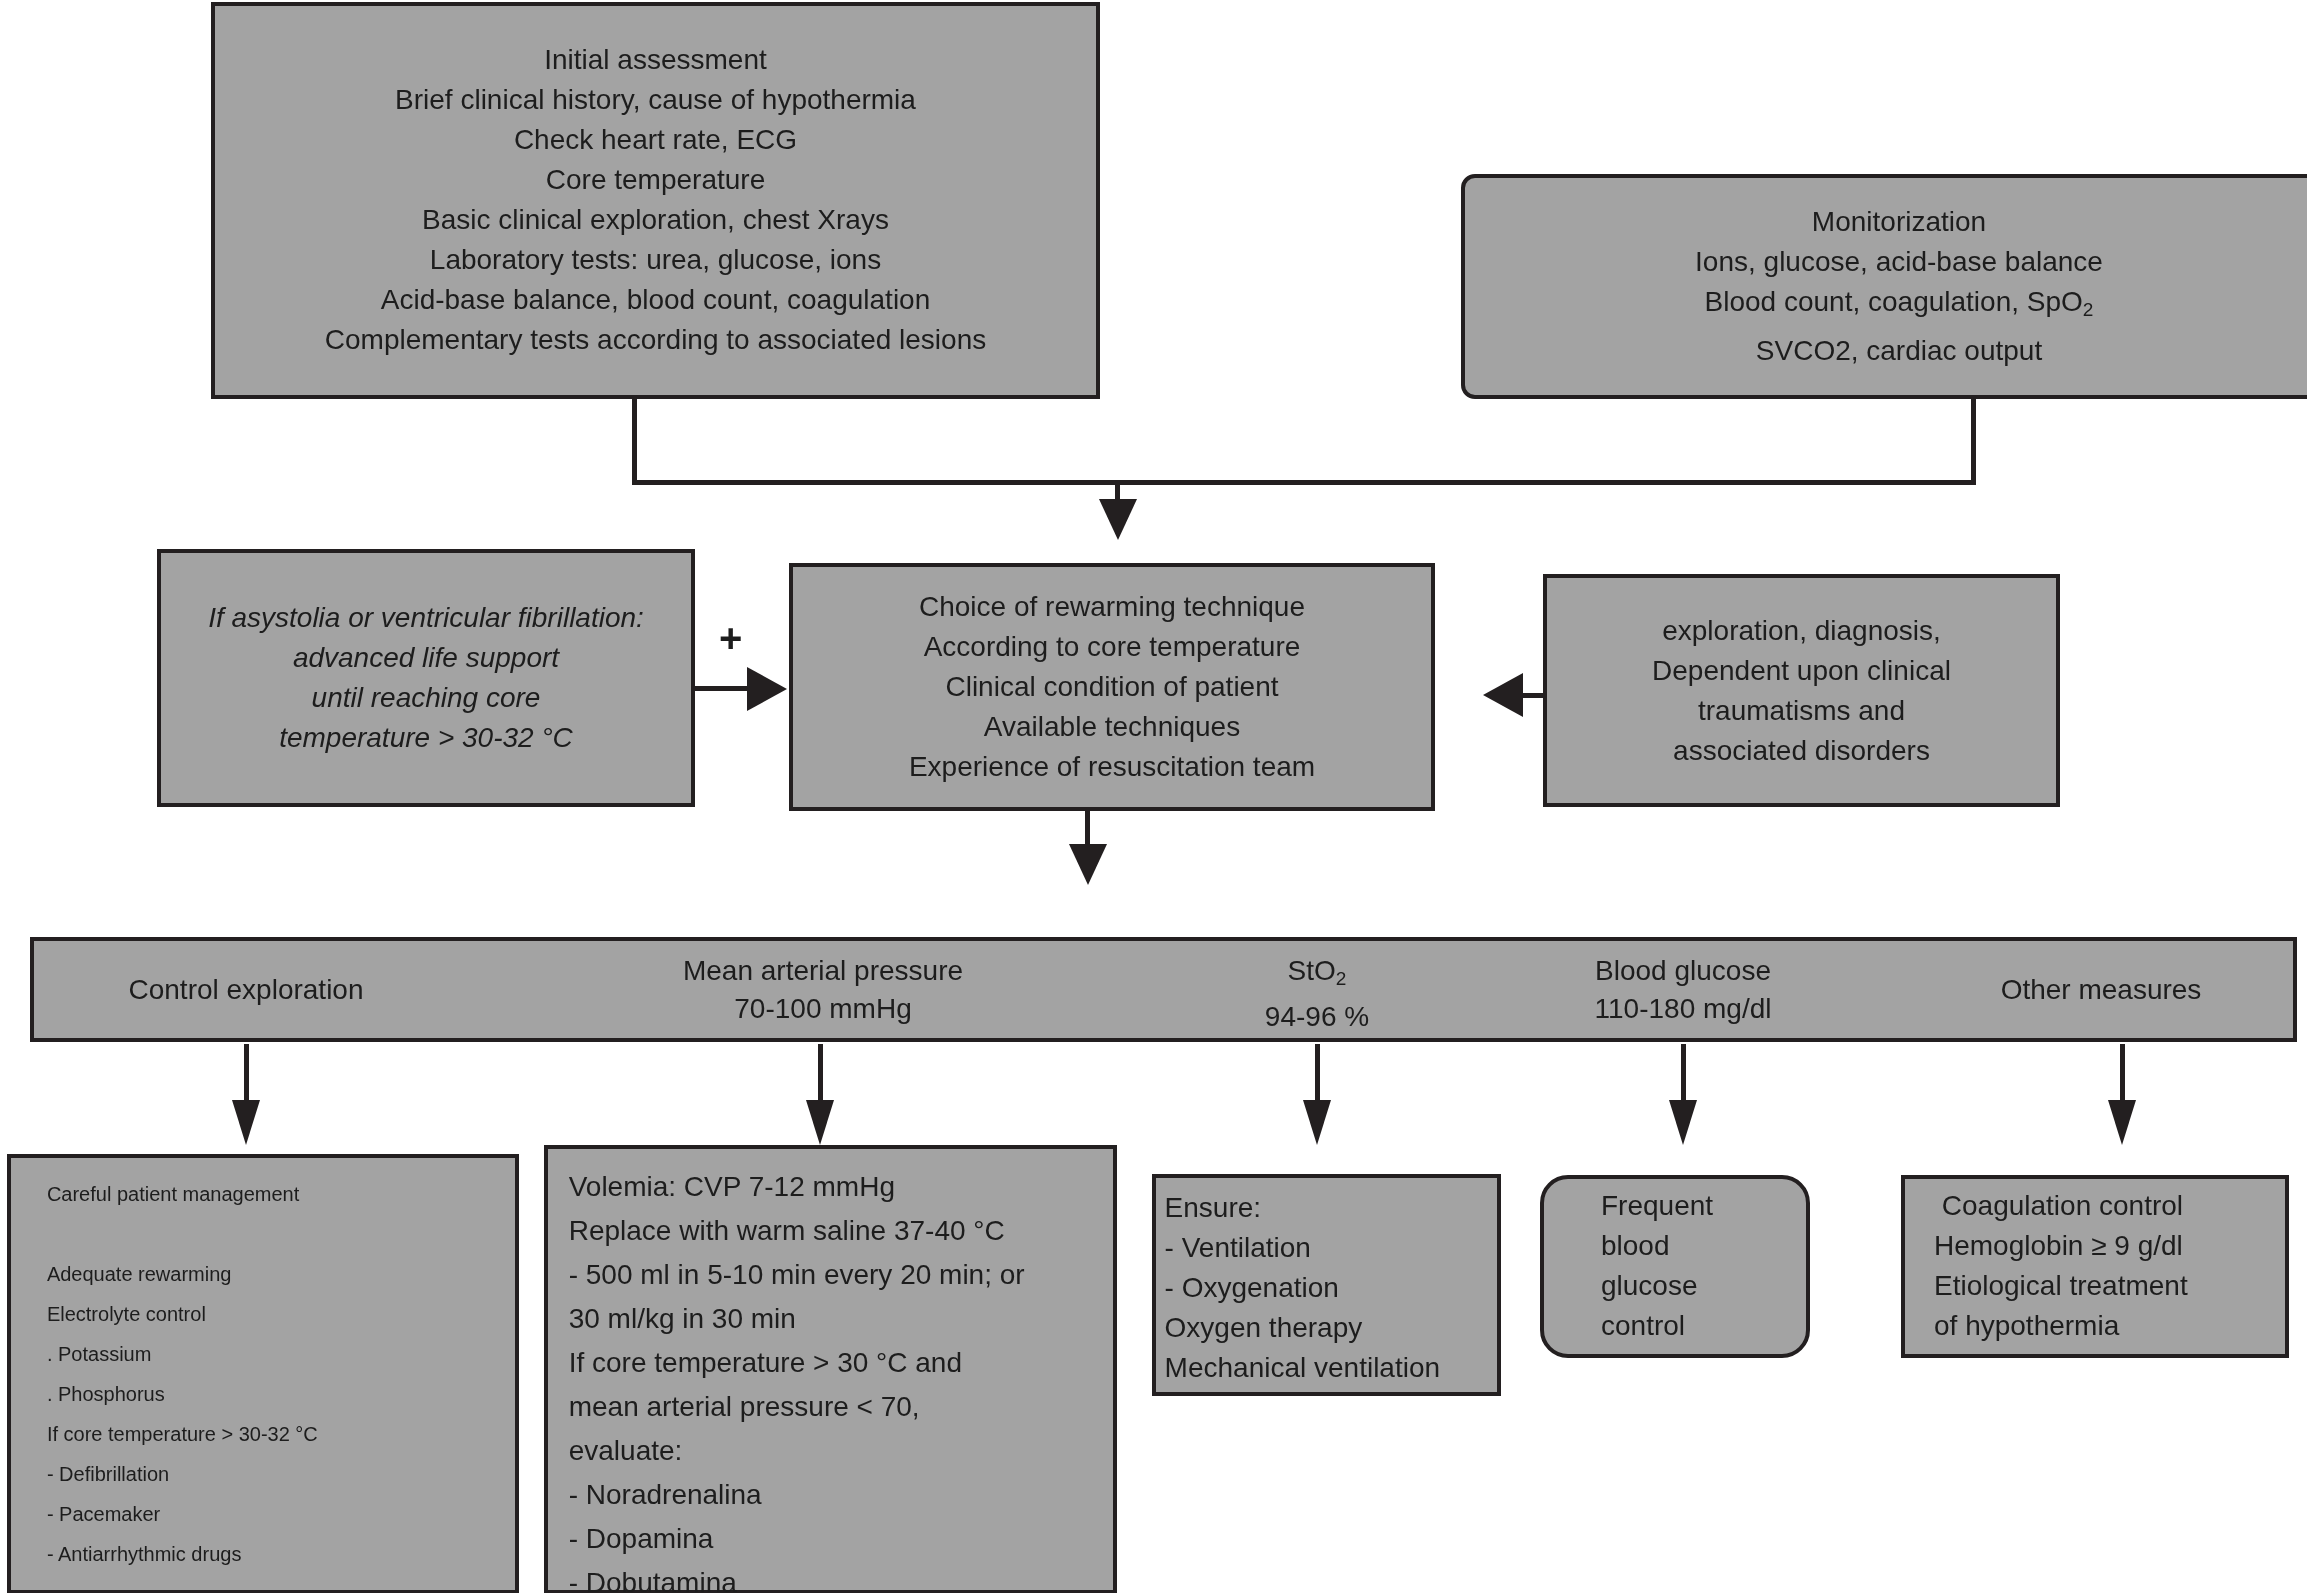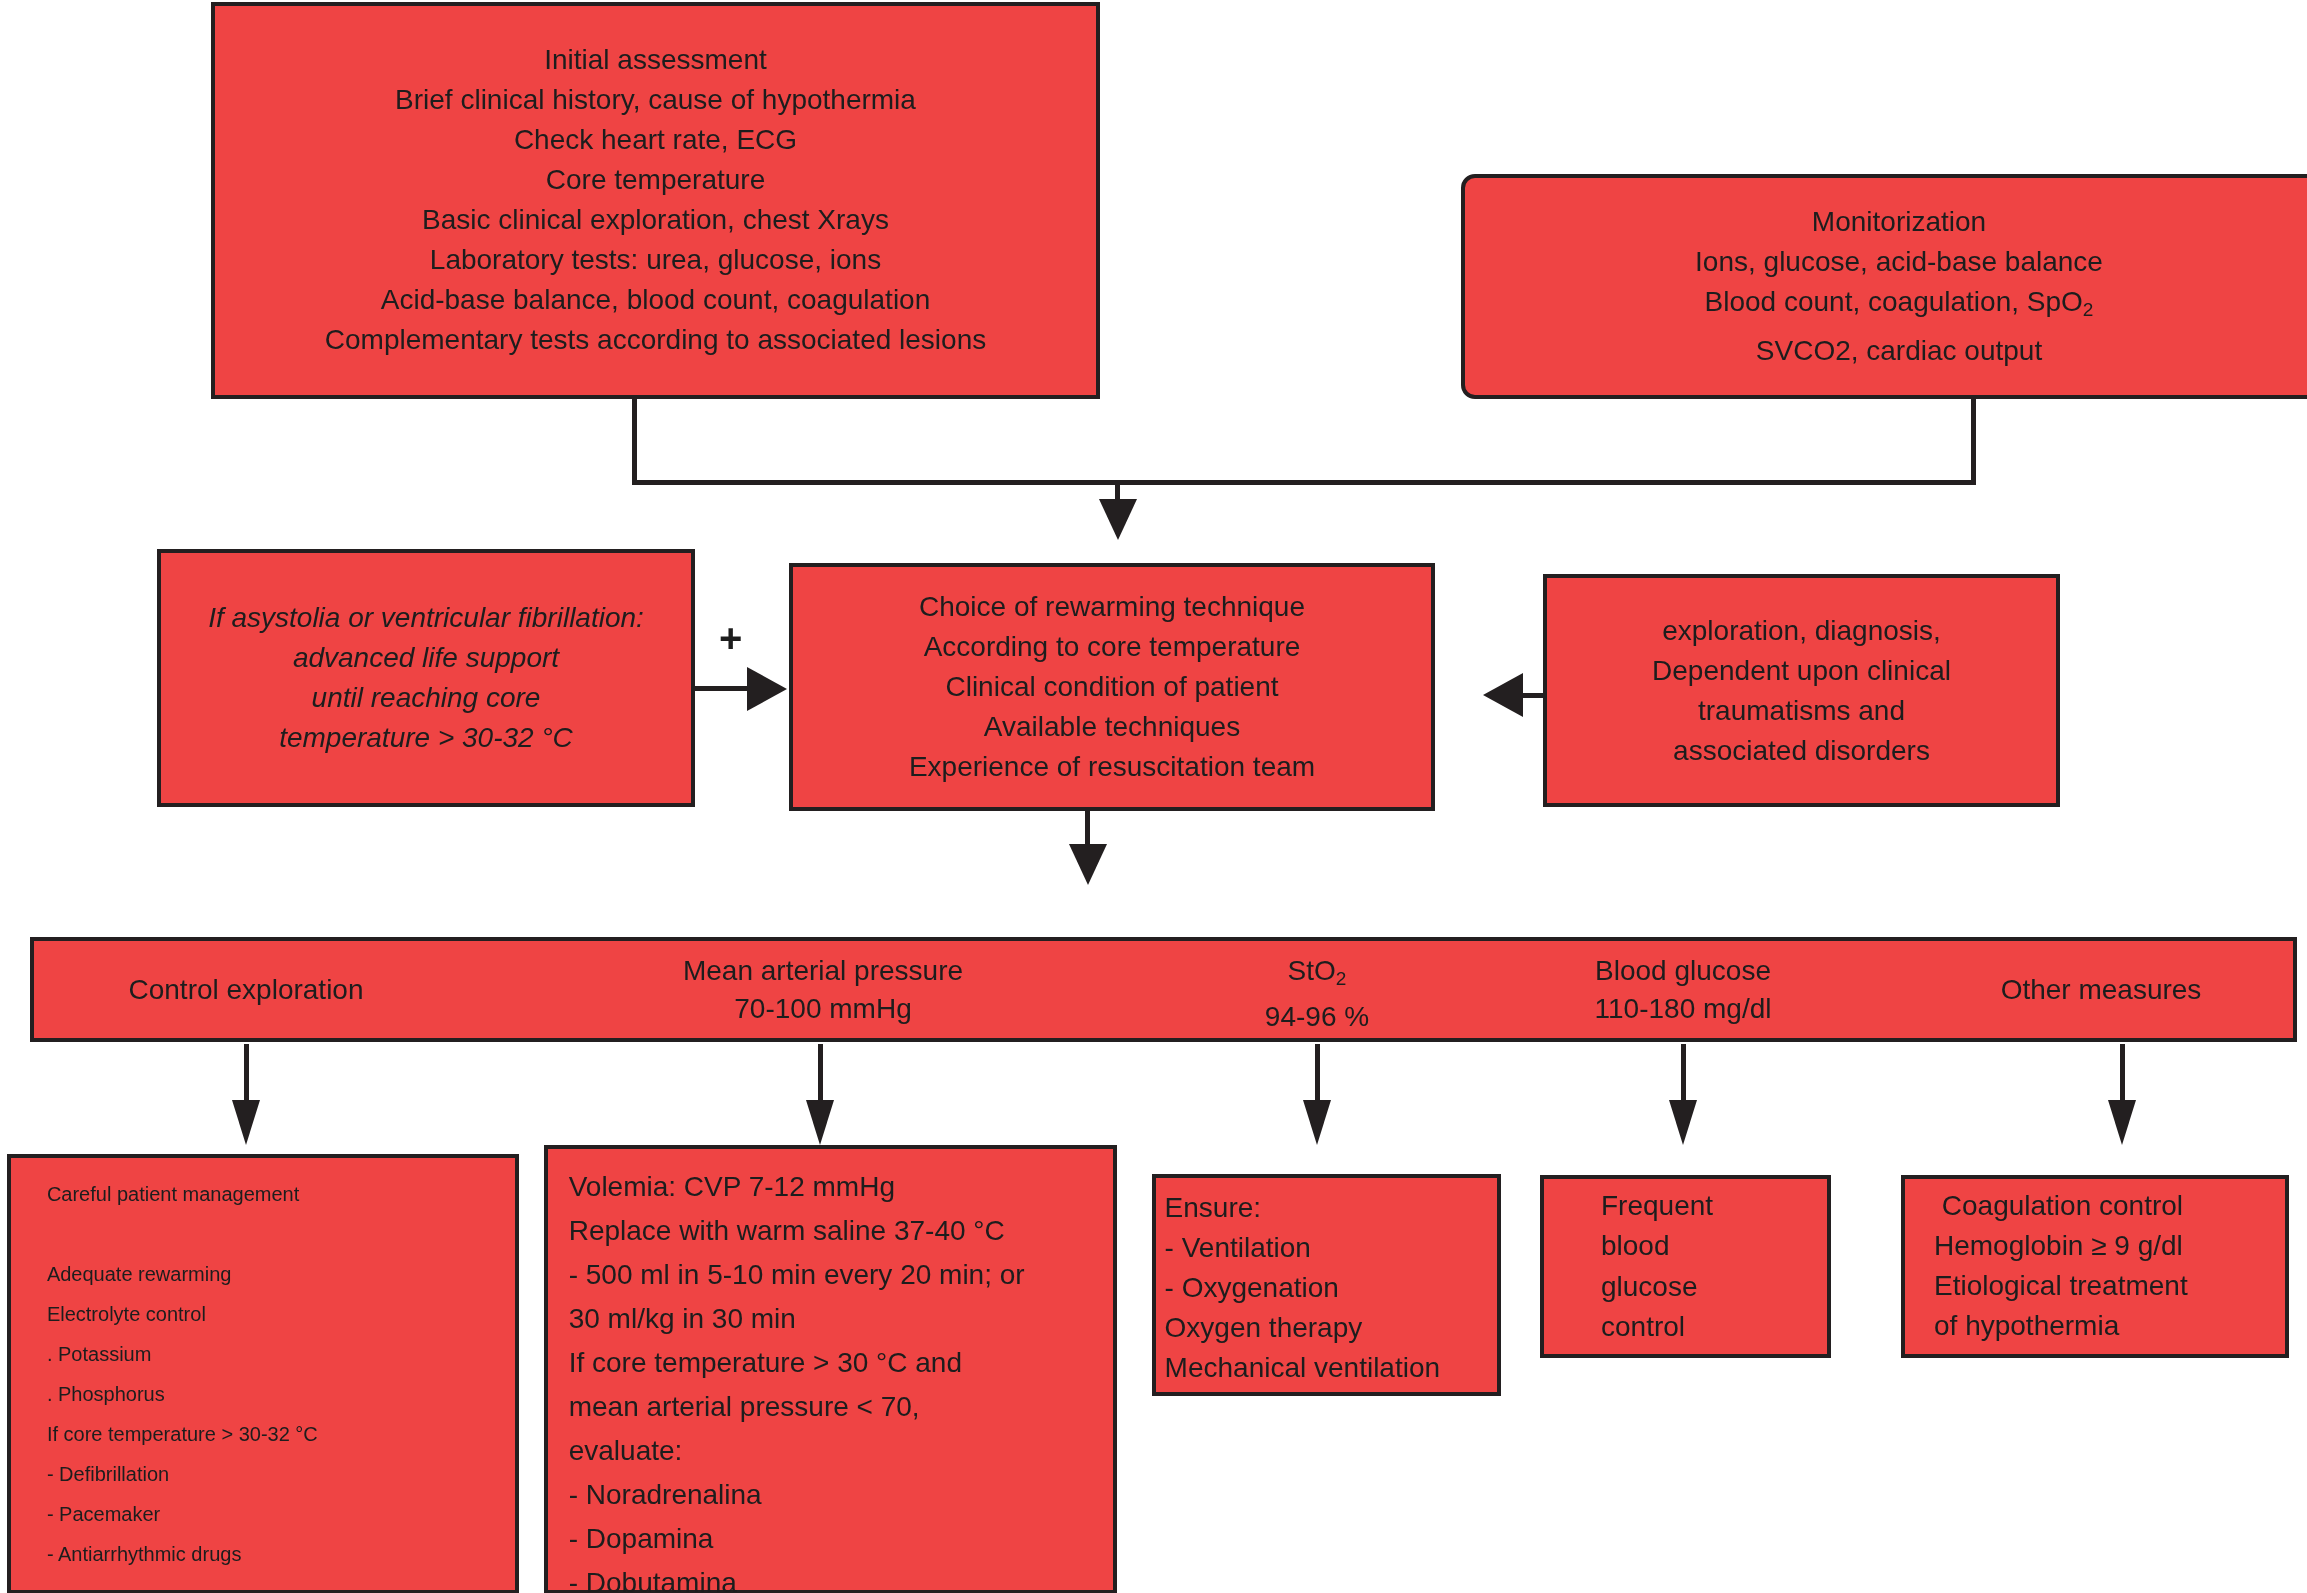--- a/index.html
+++ b/index.html
@@ -13,21 +13,21 @@
     width: 2307px;
     height: 1594px;
     background: #ffffff;
     font-family: "Liberation Sans", sans-serif;
     color: #1d1d1d;
     overflow: hidden;
   }
   .box {
     position: absolute;
     border: 4.3px solid #231f20;
-    background: #ef4444;
+    background: #a3a3a3;
     box-sizing: border-box;
     display: flex;
     flex-direction: column;
     justify-content: center;
   }
   .box .line {
     white-space: pre;
   }
   .center-text .line { text-align: center; }
   .left-text .line { text-align: left; }
@@ -212,21 +212,21 @@
   </div>
 
   <div class="box left-text" style="left:1152px; top:1174px; width:349px; height:222px; font-size:28px; line-height:40px; padding:10.3px 0 6.9px 8.6px; justify-content:flex-start;">
     <div class="line">Ensure:</div>
     <div class="line">- Ventilation</div>
     <div class="line">- Oxygenation</div>
     <div class="line">Oxygen therapy</div>
     <div class="line">Mechanical ventilation</div>
   </div>
 
-  <div class="box left-text" style="left:1540px; top:1175px; width:291px; height:183px; font-size:28px; line-height:40px; padding:6.9px 0 6.9px 57px; justify-content:space-between;">
+  <div class="box left-text" style="left:1540px; top:1175px; width:270px; height:183px; font-size:28px; line-height:40px; padding:6.9px 0 6.9px 57px; justify-content:flex-start;border-radius:28px;">
     <div class="line">Frequent</div>
     <div class="line">blood</div>
     <div class="line">glucose</div>
     <div class="line">control</div>
   </div>
 
   <div class="box left-text" style="left:1901px; top:1175px; width:388px; height:183px; font-size:28px; line-height:40px; padding:6.9px 0 6.9px 29px; justify-content:flex-start;">
     <div class="line"> Coagulation control</div>
     <div class="line">Hemoglobin ≥ 9 g/dl</div>
     <div class="line">Etiological treatment</div>

